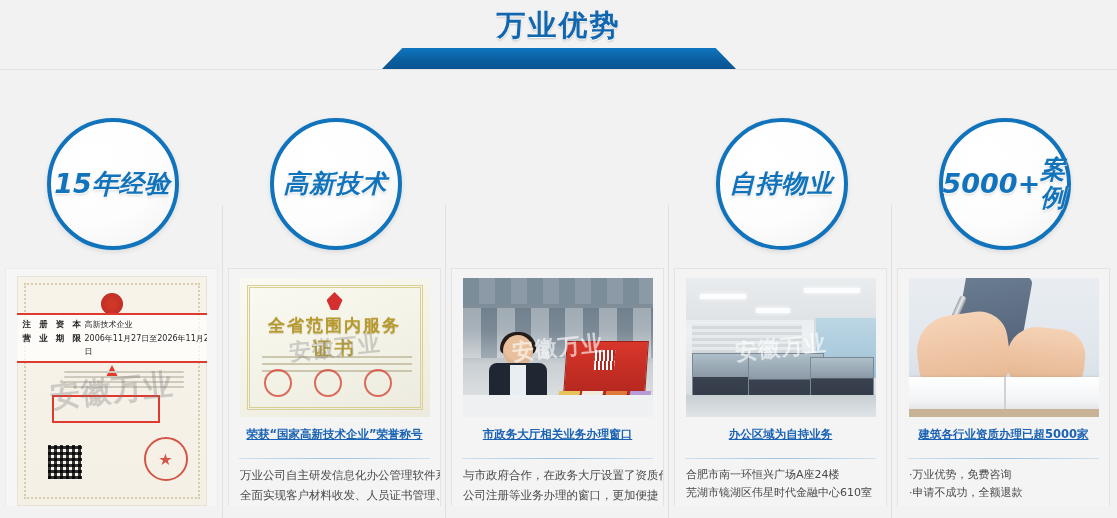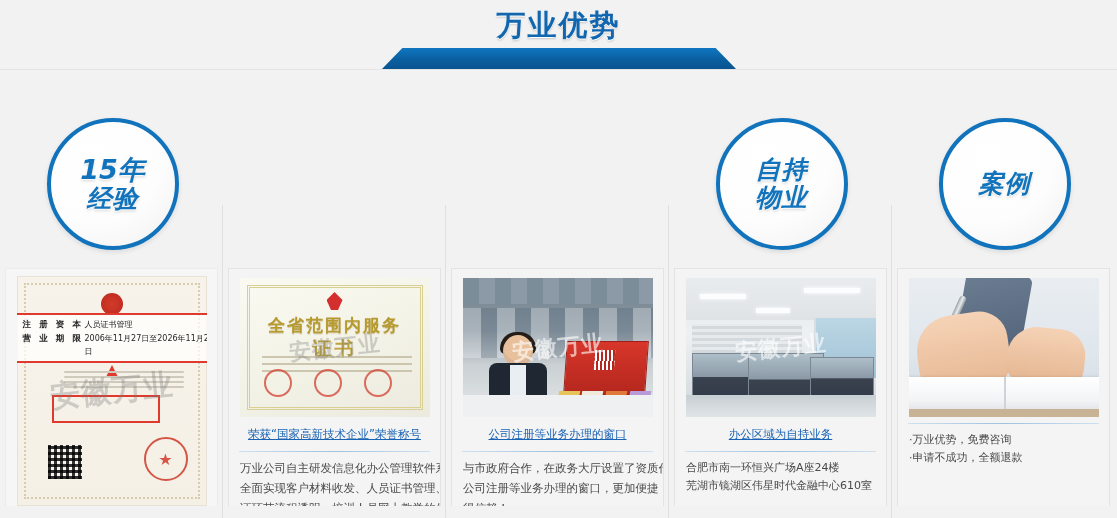--- a/index.html
+++ b/index.html
@@ -33,42 +33,42 @@
   .divider{position:absolute;left:-6px;top:129px;width:1px;height:313px;
            background:#e0e0e0;}
 
   
   .badge{
     position:absolute;left:50%;top:42px;transform:translateX(-50%);
     width:124px;height:124px;border-radius:50%;
     border:4px solid #1173bb;
     background:radial-gradient(circle at 35% 28%,#ffffff 0%,#fdfdfd 55%,#f0f0f0 100%);
     box-shadow:0 2px 5px rgba(0,0,0,.10);
-    display:flex;flex-direction:column;align-items:center;justify-content:center;
+    display:flex;flex-direction:row;align-items:center;justify-content:center;
     z-index:5;
   }
   .badge-line{
     font-size:25px;font-weight:bold;color:#1173bb;
     font-style:italic;letter-spacing:1px;line-height:1.12;
     text-shadow:0 1px 1px rgba(255,255,255,.95), 0 2px 3px rgba(0,0,0,.16);
     font-family:"DejaVu Sans","Liberation Sans",sans-serif;
   }
   .badge-line.num{font-size:27px;letter-spacing:0;}
 
   
   .card{
     position:absolute;left:0;top:192px;width:213px;height:238px;
     background:#f4f4f4;border:1px solid #e3e3e3;border-bottom:none;
     box-sizing:border-box;overflow:hidden;
   }
   .card.plain{background:#f6f6f6;border-color:#ececec;}
   .thumb{position:relative;margin:9px auto 0;width:190px;height:139px;overflow:hidden;background:#ddd;}
   .thumb.tall{height:230px;margin-top:7px;}
   .caption{
-    margin:10px 8px 9px;text-align:center;font-size:11.5px;font-weight:normal;
+    margin:10px 8px 16px;text-align:center;font-size:11.5px;font-weight:bold;
     color:#1a62b3;text-decoration:underline;white-space:nowrap;
     font-family:"DejaVu Sans","Liberation Sans",sans-serif;
   }
   .cap-rule{margin:6px 10px 0;height:1px;
             background:linear-gradient(90deg,#cfe0ef,#9dc2e0,#cfe0ef);}
   .body{margin:7px 11px 0;font-size:11.5px;line-height:1.72;color:#4a4a4a;
         font-family:"DejaVu Sans","Liberation Sans",sans-serif;}
   .body.small{font-size:11px;line-height:1.62;}
   .body .li{white-space:nowrap;}
 
@@ -206,21 +206,21 @@
         <div class="badge-line num">15年</div>
         <div class="badge-line">经验</div>
       </div>
       <div class="card plain">
         <div class="thumb tall">
           <div class="lic">
             <div class="emblem"></div>
             <div class="hl">
               <div class="hlrow">
                 <span class="hlk">注 册 资 本</span>
-                <span class="hlv">人员证书管理</span>
+                <span class="hlv">高新技术企业</span>
               </div>
               <div class="hlrow">
                 <span class="hlk">营 业 期 限</span>
                 <span class="hlv">2006年11月27日至2026年11月26日</span>
               </div>
             </div>
             <div class="arrow"></div>
             <div class="fine">
               <i></i>
                 <i></i>
@@ -231,20 +231,24 @@
             <div class="qr"></div>
             <div class="seal">★</div>
             <div class="wm">安徽万业</div>
           </div>
         </div>
       </div>
     </div>
 
     <div class="col">
       <div class="divider"></div>
+      <div class="badge">
+        <div class="badge-line">高新</div>
+        <div class="badge-line">技术</div>
+      </div>
       <div class="card">
         <div class="thumb">
           <div class="cert">
             <div class="flame"></div>
             <div class="t1">全省范围内服务</div>
             <div class="t2">证书</div>
             <div class="rows">
                 <i></i>
                 <i></i>
                 <i></i>
@@ -287,21 +291,21 @@
             <div class="papers">
               <i style="background:#e6c45a"></i>
                 <i style="background:#f0eadc"></i>
               <i style="background:#e07a3a"></i>
                 <i style="background:#b79ad8"></i>
             </div>
             <div class="table"></div>
             <div class="wm sm lt">安徽万业</div>
           </div>
         </div>
-        <div class="caption">公司注册等业务办理的窗口</div>
+        <div class="caption">市政务大厅相关业务办理窗口</div>
         <div class="cap-rule"></div>
         <div class="body">
           <div class="li">与市政府合作，在政务大厅设置了资质代办。</div>
           <div class="li">公司注册等业务办理的窗口，更加便捷，值</div>
           <div class="li">得信赖！</div>
         </div>
       </div>
     </div>
 
     <div class="col">
@@ -331,33 +335,35 @@
         <div class="body small">
           <div class="li">合肥市南一环恒兴广场A座24楼</div>
           <div class="li">芜湖市镜湖区伟星时代金融中心610室</div>
         </div>
       </div>
     </div>
 
     <div class="col">
       <div class="divider"></div>
       <div class="badge">
+        <div class="badge-line num">5000+</div>
         <div class="badge-line">案例</div>
       </div>
       <div class="card">
         <div class="thumb">
           <div class="hands">
             <div class="sleeve"></div>
             <div class="pen"></div>
             <div class="h1"></div>
             <div class="h2"></div>
             <div class="book"></div>
             <div class="deskedge"></div>
           </div>
         </div>
+        <div class="caption">建筑各行业资质办理已超5000家</div>
         <div class="cap-rule"></div>
         <div class="body small">
           <div class="li">·万业优势，免费咨询</div>
           <div class="li">·申请不成功，全额退款</div>
         </div>
       </div>
     </div>
 
   </div>
 </div>

